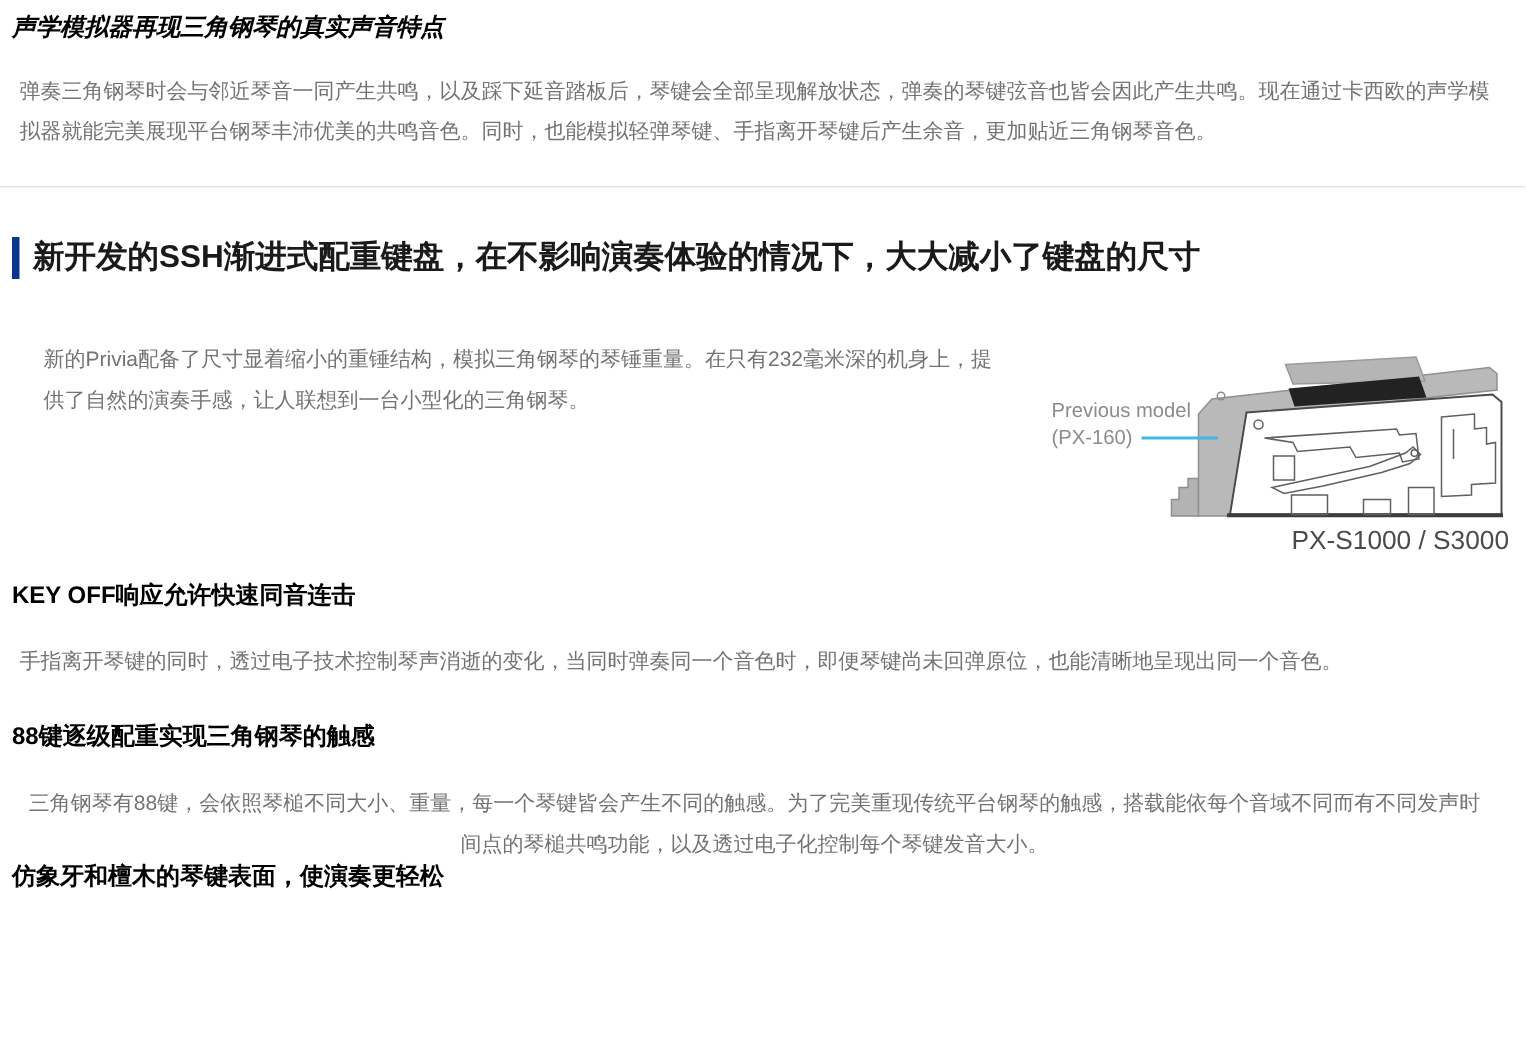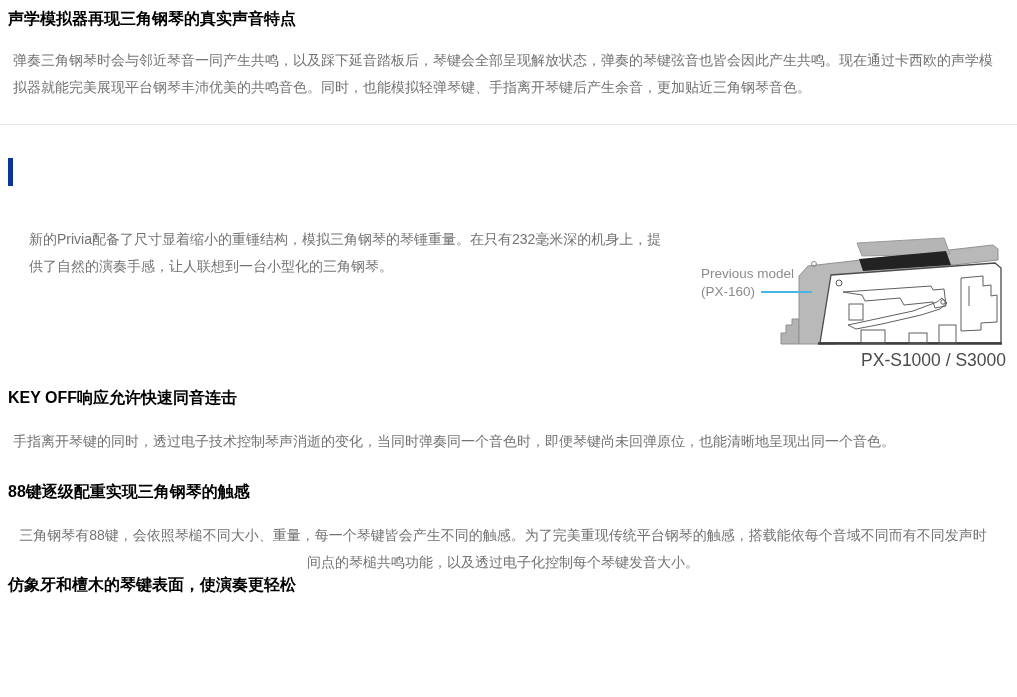--- a/index.html
+++ b/index.html
@@ -5,21 +5,21 @@
   html,body{margin:0;padding:0;background:#fff;}
   body{
     width:1017px;height:697px;overflow:hidden;
     font-family:"Liberation Sans","DejaVu Sans",sans-serif;
     color:#404040;
   }
   .h-small{
     font-size:16px;line-height:18px;font-weight:bold;color:#000;
     margin:0 0 0 8px;
   }
-  #h-acoustic{margin-top:10px;}
+  #h-acoustic{margin-top:10px;font-style:italic;}
   .body-text{
     font-size:14px;line-height:27px;color:#737373;
     margin:0 0 0 13px;width:980px;
   }
   #p-acoustic{margin-top:19px;}
   .divider{
     border:0;border-top:1px solid #e4e4e4;height:0;
     margin:23px 0 0 0;width:1017px;
   }
   .h2-row{
@@ -49,20 +49,21 @@
 <body>
 
 <h1 id="h-acoustic" class="h-small">声学模拟器再现三角钢琴的真实声音特点</h1>
 
 <p id="p-acoustic" class="body-text">弹奏三角钢琴时会与邻近琴音一同产生共鸣，以及踩下延音踏板后，琴键会全部呈现解放状态，弹奏的琴键弦音也皆会因此产生共鸣。现在通过卡西欧的声学模拟器就能完美展现平台钢琴丰沛优美的共鸣音色。同时，也能模拟轻弹琴键、手指离开琴键后产生余音，更加贴近三角钢琴音色。</p>
 
 <div class="divider"></div>
 
 <div class="h2-row">
   <span class="accent-bar"></span>
+  <span class="h2-text">新开发的SSH渐进式配重键盘，在不影响演奏体验的情况下，大大减小了键盘的尺寸</span>
 </div>
 
 <div class="content-row">
   <p id="p-keyboard" class="body-text">新的Privia配备了尺寸显着缩小的重锤结构，模拟三角钢琴的琴锤重量。在只有232毫米深的机身上，提供了自然的演奏手感，让人联想到一台小型化的三角钢琴。</p>
 
   <div class="diagram-fig">
     <svg width="310" height="145" viewBox="0 0 310 145">
 
       <path d="M82,118 L82,107 L87,107 L87,99 L93,99 L93,93 L100,93 L100,118 Z" fill="#b3b3b3" stroke="#8f8f8f" stroke-width="1"></path>
       <path d="M100,118 L100,50 L109,40 L294,19 L299,23 L299,34 L137,52 L137,118 Z" fill="#b9b9b9" stroke="#909090" stroke-width="1"></path>

